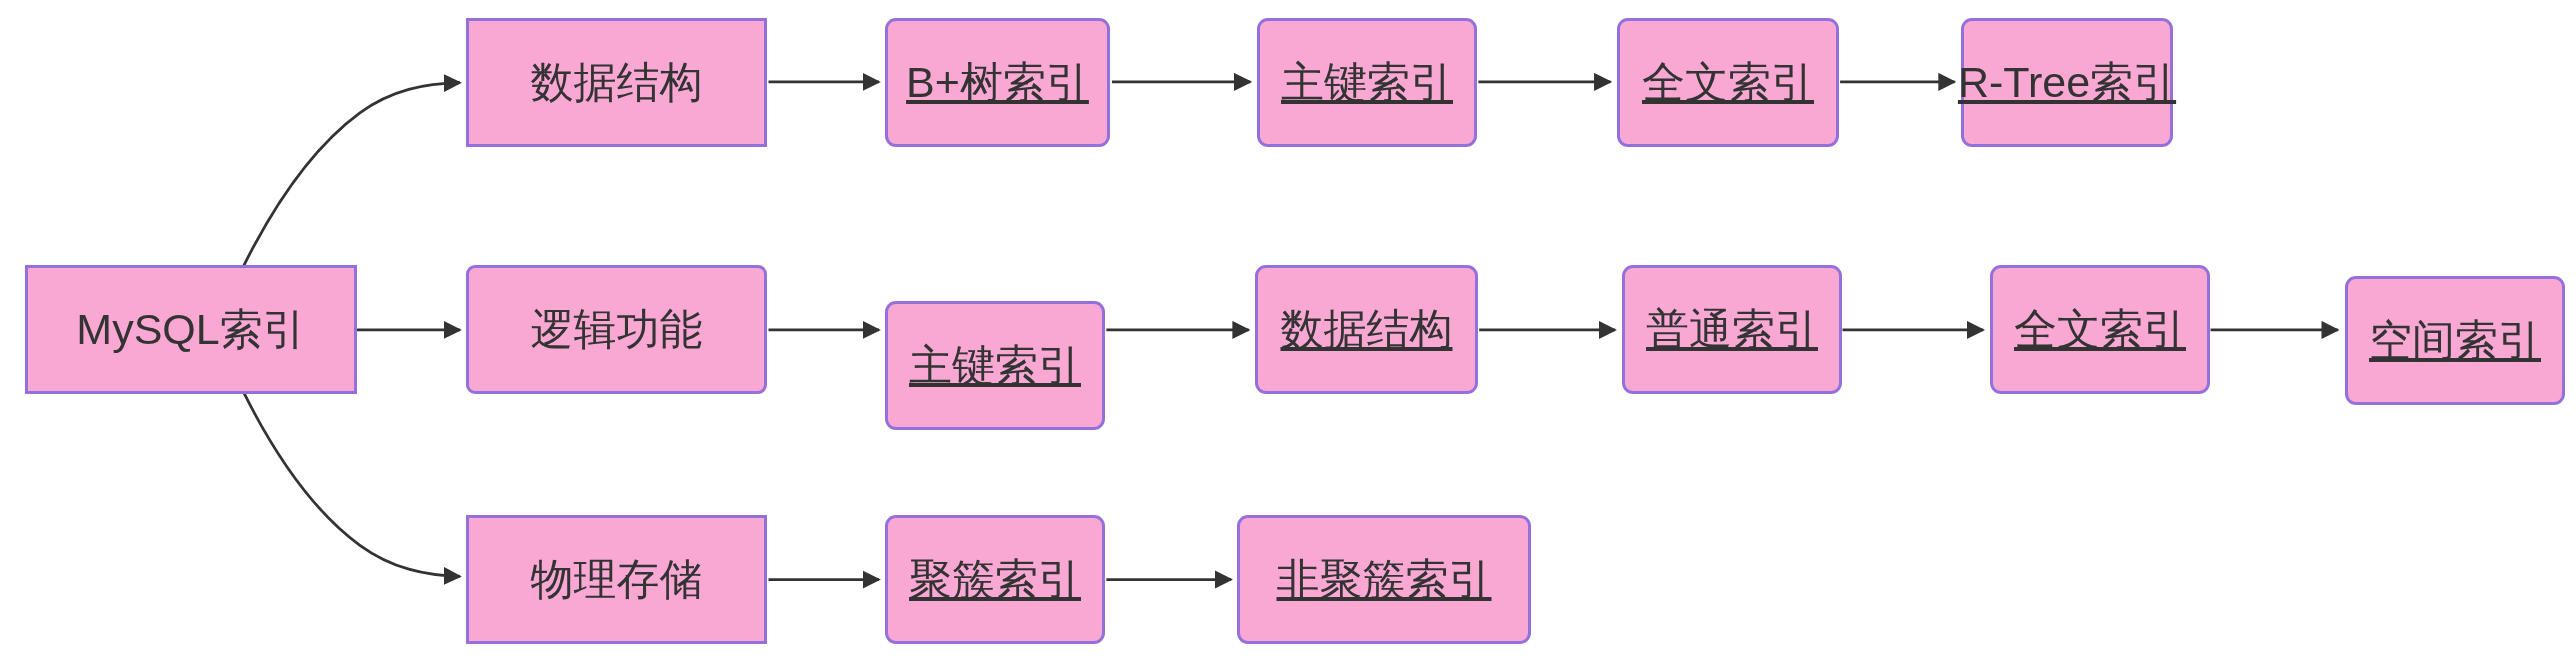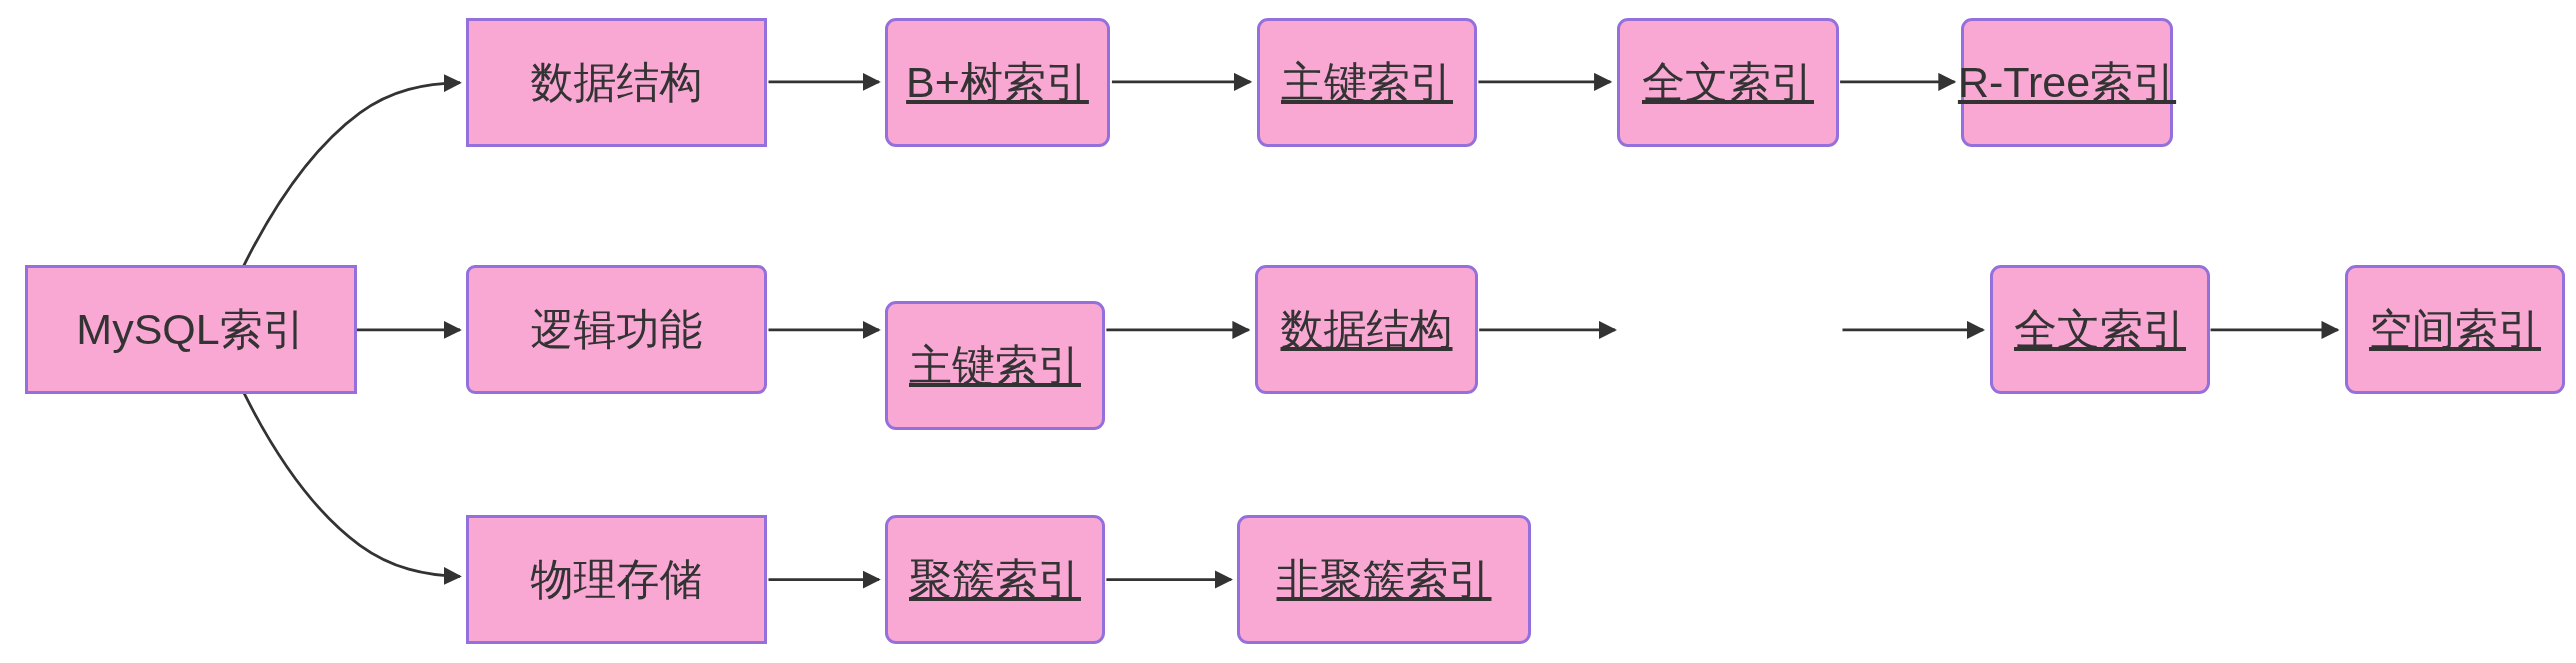--- a/index.html
+++ b/index.html
@@ -79,24 +79,27 @@
 
   <div class="node" style="left:466px;top:265px;width:301px;height:129px;border-radius:9px;">
     <span class="label">逻辑功能</span>
   </div>
   <div class="node round" style="left:885px;top:265px;width:220px;height:129px;margin-top:36px;">
     <span class="label">主键索引</span>
   </div>
   <div class="node round" style="left:1255px;top:265px;width:223px;height:129px;">
     <span class="label">数据结构</span>
   </div>
+  <div class="node round" style="left:1622px;top:265px;width:220px;height:129px;">
+    <span class="label">普通索引</span>
+  </div>
   <div class="node round" style="left:1990px;top:265px;width:220px;height:129px;">
     <span class="label">全文索引</span>
   </div>
-  <div class="node round" style="left:2345px;top:265px;width:220px;height:129px;">
+  <div class="node round" style="left:2345px;top:276px;width:220px;height:129px;">
     <span class="label">空间索引</span>
   </div>
 
   <div class="node" style="left:466px;top:515px;width:301px;height:129px;">
     <span class="label">物理存储</span>
   </div>
   <div class="node round" style="left:885px;top:515px;width:220px;height:129px;">
     <span class="label">聚簇索引</span>
   </div>
   <div class="node round" style="left:1237px;top:515px;width:294px;height:129px;">

